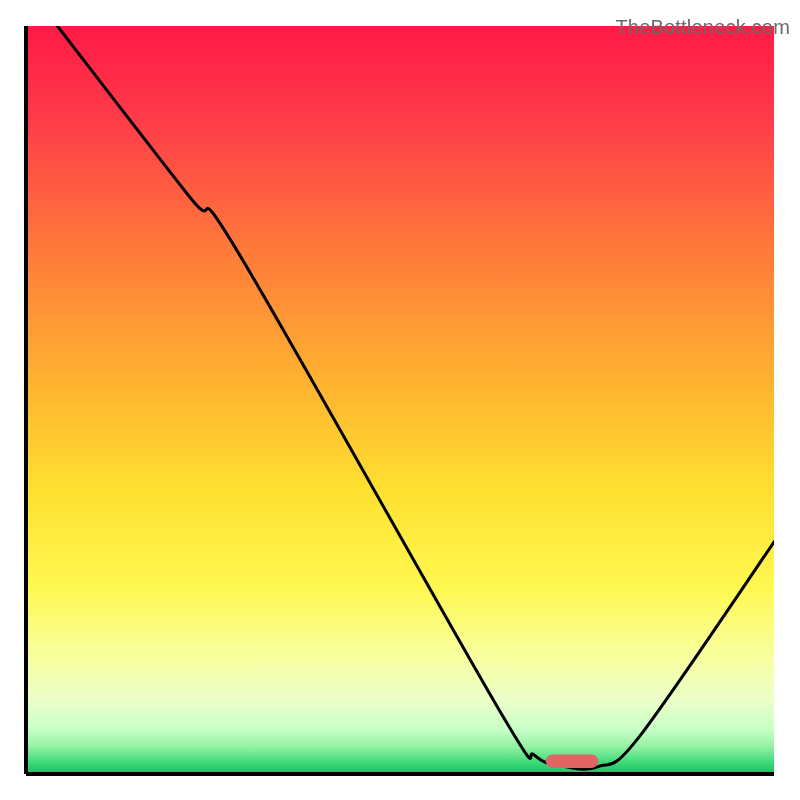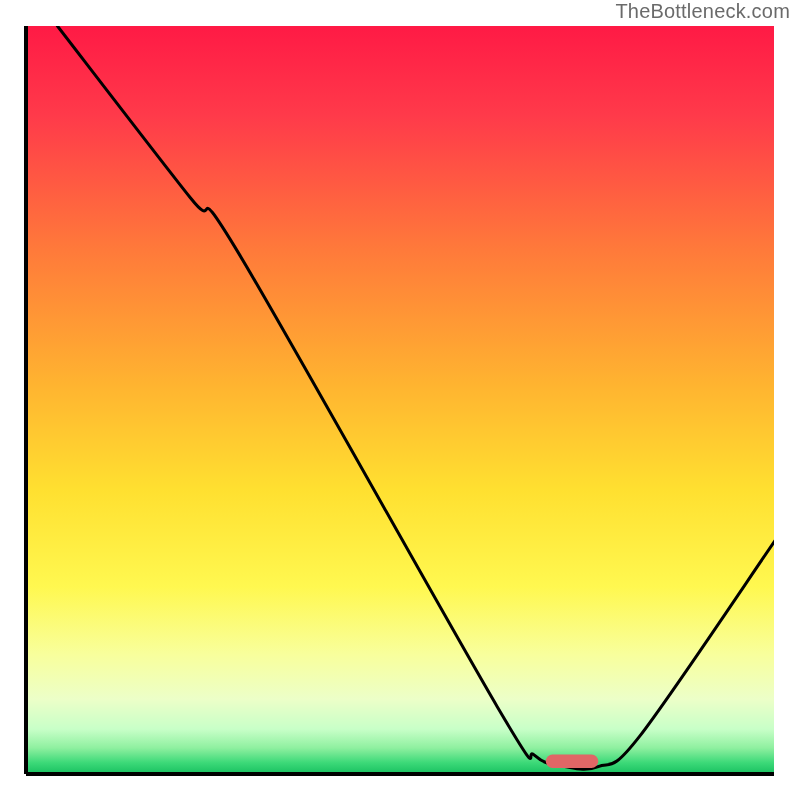--- a/index.html
+++ b/index.html
@@ -14,21 +14,21 @@
   .canvas-wrap {
     position: relative;
     width: 800px;
     height: 800px;
   }
   svg {
     display: block;
   }
   .watermark {
     position: absolute;
-    top: 0;
+    top: 16px;
     right: 10px;
     font-size: 20px;
     color: #6a6a6a;
     font-weight: 500;
     letter-spacing: 0.2px;
     user-select: none;
   }
 </style>
 </head>
 <body>

